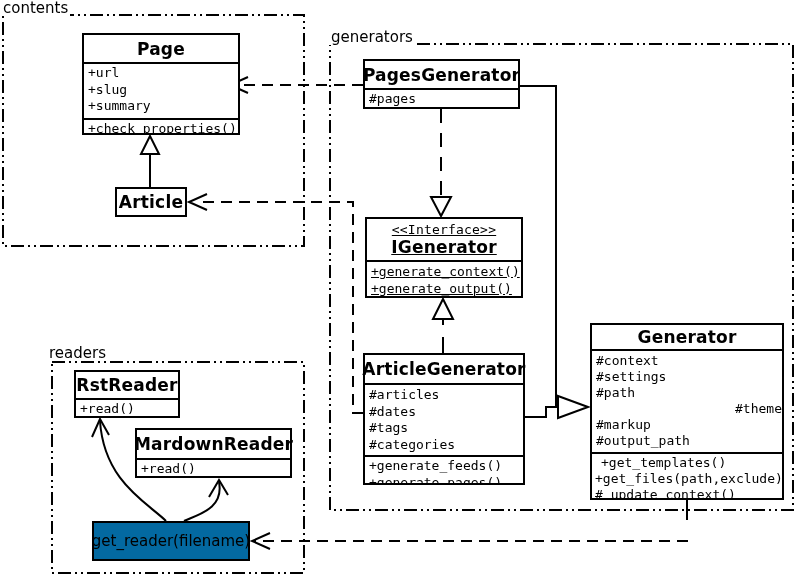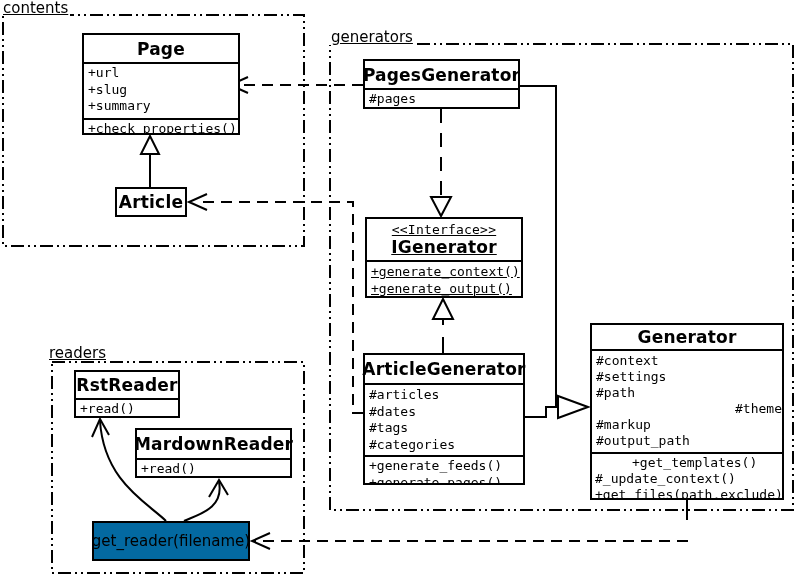--- a/index.html
+++ b/index.html
@@ -5,21 +5,21 @@
   html,body { margin:0; padding:0; background:#ffffff; }
   #stage {
     position:relative; width:803px; height:579px; background:#ffffff;
     font-family:"DejaVu Sans", sans-serif; color:#000;
     overflow:hidden;
   }
   #wires { position:absolute; left:0; top:0; z-index:1; }
   .pkg-label {
     position:absolute; z-index:3;
     font:15px "DejaVu Sans", sans-serif; color:#000; background:#fff;
-    padding:0 2px; line-height:16px;text-decoration:underline;
+    padding:0 2px; line-height:16px;
   }
   .box {
     position:absolute; z-index:2; box-sizing:border-box;
     background:#fff; border:2px solid #000;
     display:flex; flex-direction:column;
   }
   .title {
     display:flex; flex-direction:column; align-items:center; justify-content:center;
     font:bold 17px "DejaVu Sans", sans-serif; letter-spacing:.2px;
     flex:0 0 auto;
@@ -138,23 +138,23 @@
     <div class="title" style="height:24px;">Generator</div>
     <div class="sec" style="height:99px; padding-top:2px;">
       <div class="member" style="line-height:16px;">#context</div>
       <div class="member" style="line-height:16px;">#settings</div>
       <div class="member" style="line-height:16px;">#path</div>
       <div class="member" style="line-height:16px;text-align:right;">#theme</div>
       <div class="member" style="line-height:16px;">#markup</div>
       <div class="member" style="line-height:16px;">#output_path</div>
     </div>
     <div class="sec" style="flex:1 1 auto; padding-top:1px;">
-      <div class="member" style="line-height:16px; padding-left:20px;margin-left:20px;">+get_templates()</div>
+      <div class="member" style="line-height:16px; padding-left:9px;">+get_templates()</div>
+      <div class="member" style="line-height:16px; padding-left:3px;">+get_files(path,exclude)</div>
       <div class="member" style="line-height:16px; padding-left:3px;">#_update_context()</div>
-      <div class="member" style="line-height:16px; padding-left:3px;">+get_files(path,exclude)</div>
     </div>
   </div>
 
   <div class="box" style="left:74px; top:370px; width:106px; height:48px;">
     <div class="title" style="height:26px;">RstReader</div>
     <div class="sec" style="flex:1 1 auto; padding-top:1px;">
       <div class="member">+read()</div>
     </div>
   </div>
 

